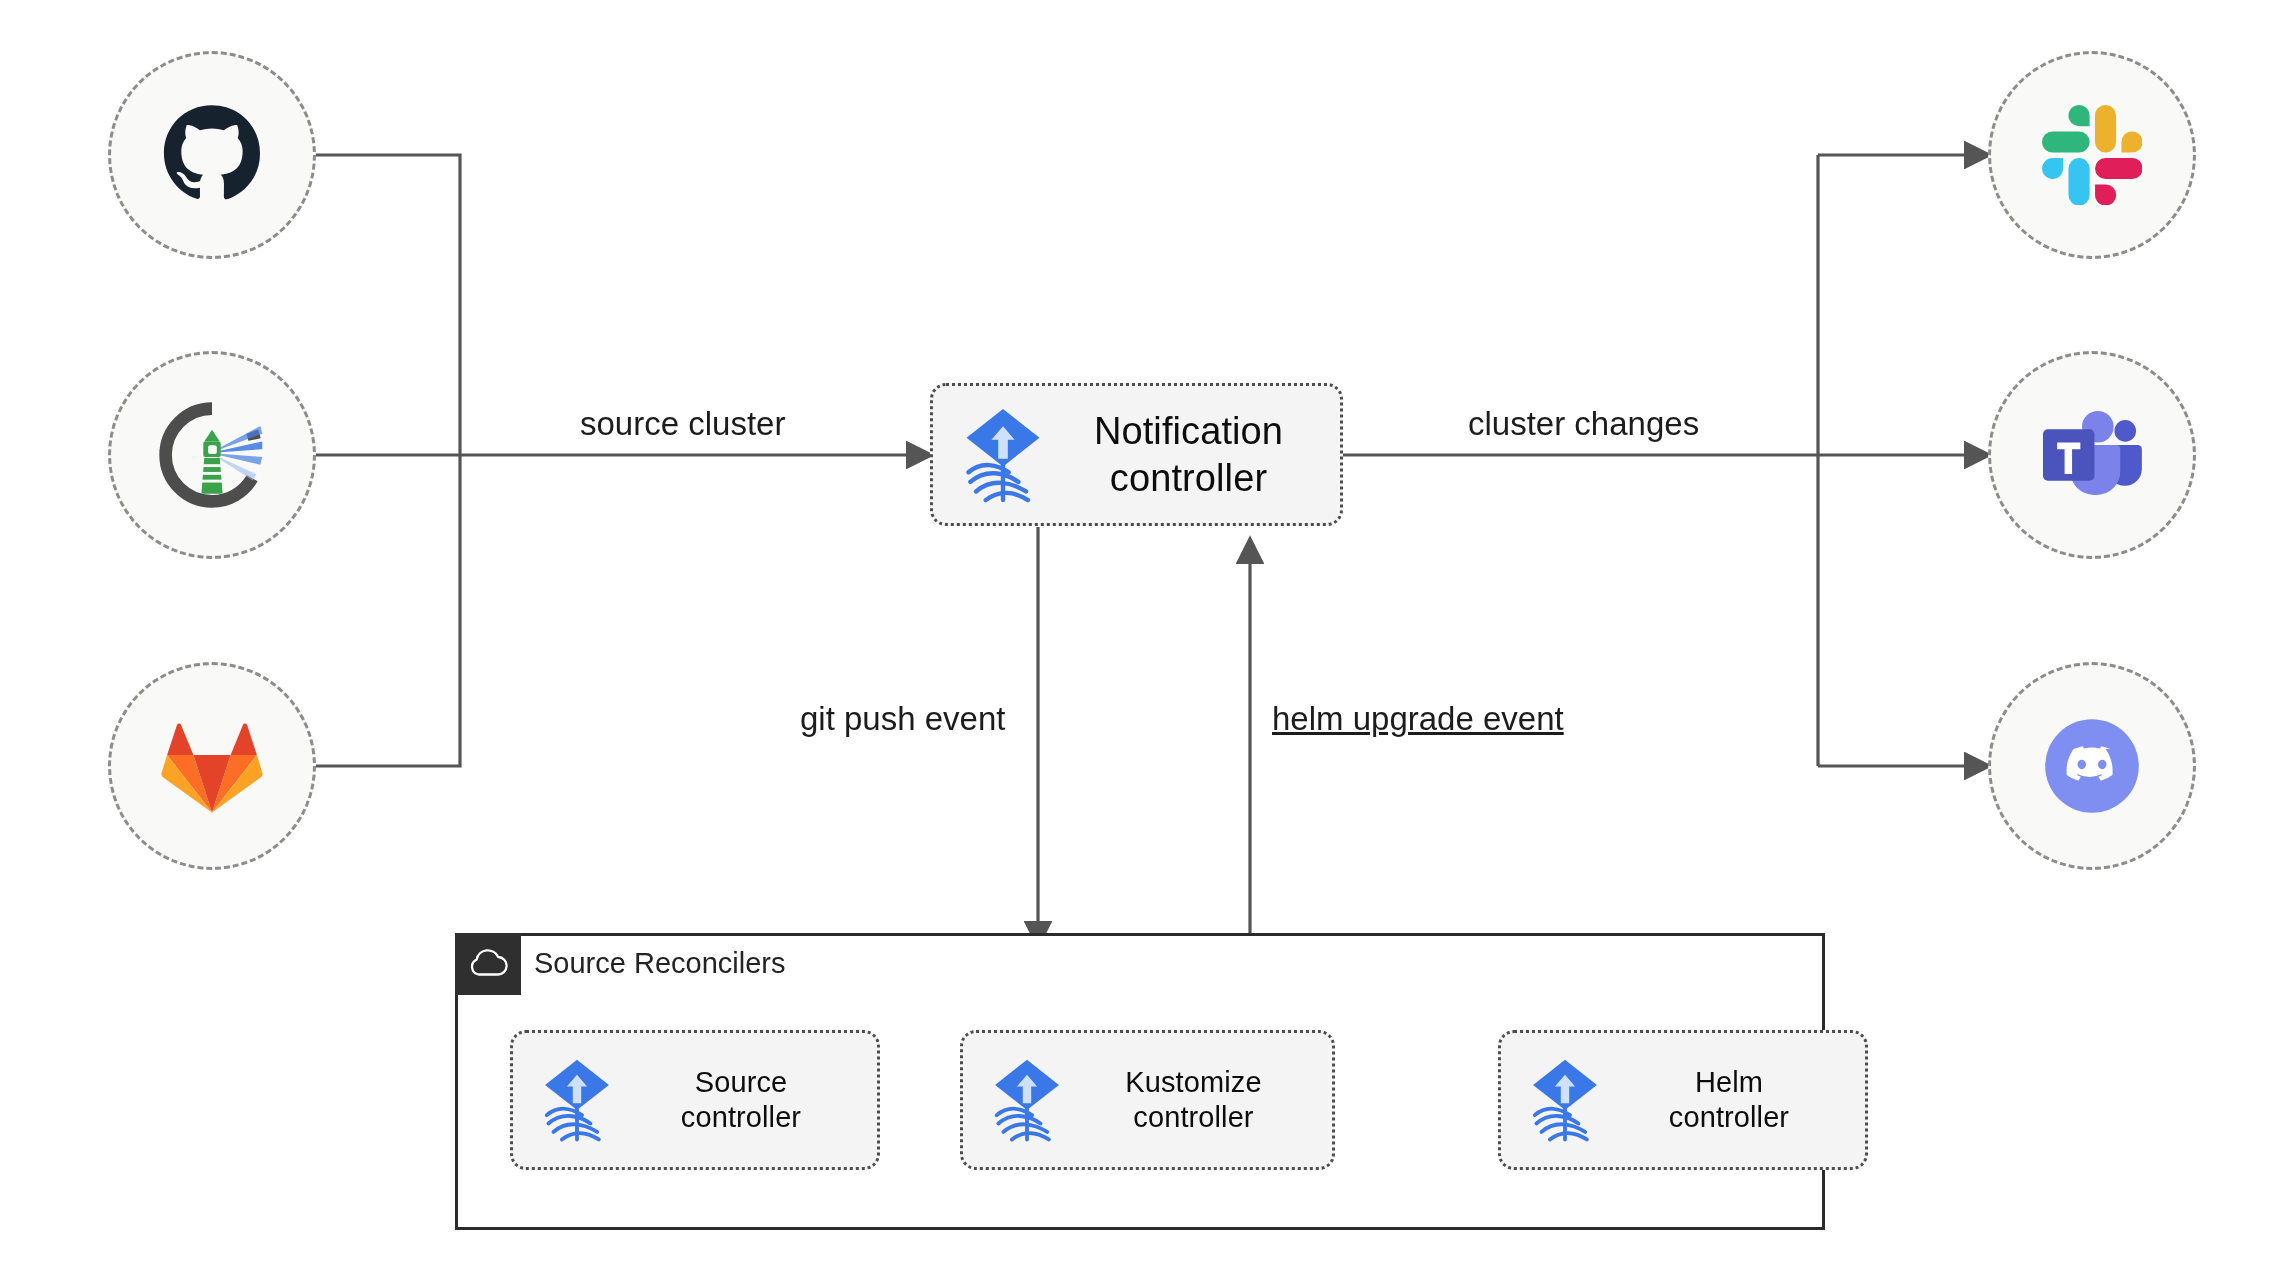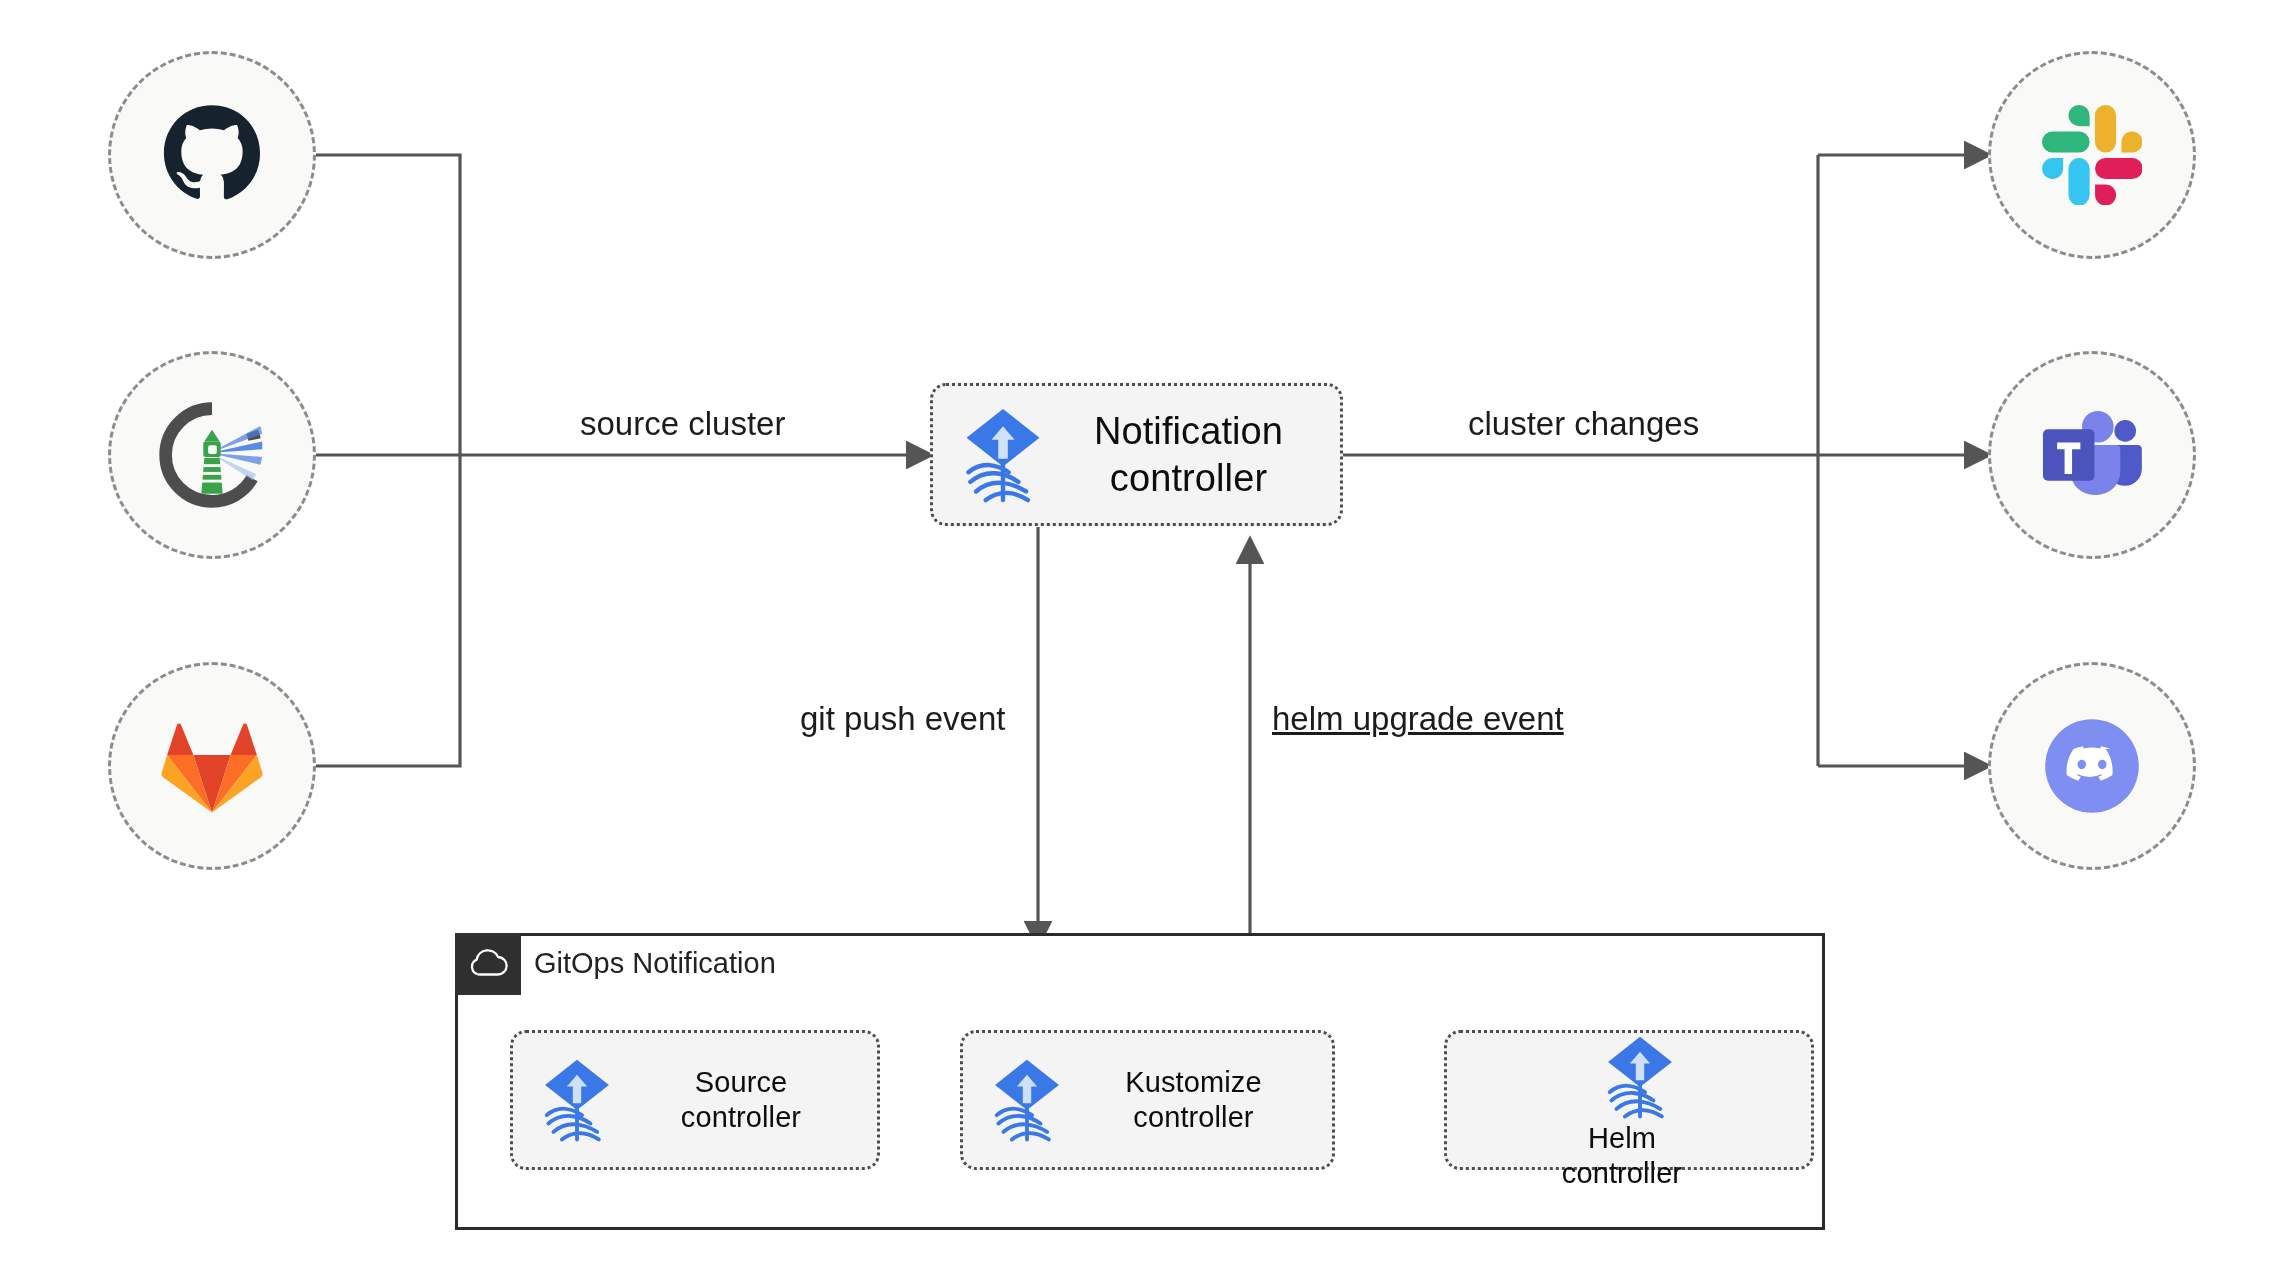--- a/index.html
+++ b/index.html
@@ -208,21 +208,21 @@
     <span class="ctrl-label">Notification
 controller</span>
   </div>
 
   <div id="reconcilers-group"></div>
   <div id="reconcilers-tab">
     <svg width="42" height="30" viewBox="0 0 48 32">
       <path d="M13 28h22a10 10 0 0 0 .6-20A13 13 0 0 0 11 11 9 9 0 0 0 13 28z" fill="none" stroke="#ffffff" stroke-width="2.6" stroke-linejoin="round"></path>
     </svg>
   </div>
-  <div id="reconcilers-title">GitOps Notification</div>
+  <div id="reconcilers-title">Source Reconcilers</div>
 
   <div class="ctrl-box" style="left:510px;top:1030px;width:370px;height:140px;">
     <span class="ctrl-icon" style="margin-left:22px;">
       <svg width="84" height="88" viewBox="0 0 100 104">
         <path d="M50 4 L88 34 L50 64 L12 34 Z" fill="#3b78e7"></path>
         <path d="M50 22 L62 36 L55 36 L55 56 L45 56 L45 36 L38 36 Z" fill="#cfe0fb"></path>
         <g stroke="#3b78e7" stroke-width="4.6" fill="none" stroke-linecap="round">
           <path d="M14 70 C28 58 44 62 56 70"></path>
           <path d="M16 80 C32 66 52 70 66 80"></path>
           <path d="M22 90 C38 76 58 80 74 90"></path>
@@ -246,21 +246,21 @@
           <path d="M22 90 C38 76 58 80 74 90"></path>
           <path d="M32 99 C46 88 62 90 76 99"></path>
           <path d="M50 60 L50 99"></path>
         </g>
       </svg>
     </span>
     <span class="ctrl-label">Kustomize
 controller</span>
   </div>
 
-  <div class="ctrl-box" style="left:1444px;top:1030px;width:370px;height:140px;flex-direction:column;">
+  <div class="ctrl-box" style="left:1498px;top:1030px;width:370px;height:140px;">
     <span class="ctrl-icon" style="margin-left:22px;">
       <svg width="84" height="88" viewBox="0 0 100 104">
         <path d="M50 4 L88 34 L50 64 L12 34 Z" fill="#3b78e7"></path>
         <path d="M50 22 L62 36 L55 36 L55 56 L45 56 L45 36 L38 36 Z" fill="#cfe0fb"></path>
         <g stroke="#3b78e7" stroke-width="4.6" fill="none" stroke-linecap="round">
           <path d="M14 70 C28 58 44 62 56 70"></path>
           <path d="M16 80 C32 66 52 70 66 80"></path>
           <path d="M22 90 C38 76 58 80 74 90"></path>
           <path d="M32 99 C46 88 62 90 76 99"></path>
           <path d="M50 60 L50 99"></path>

